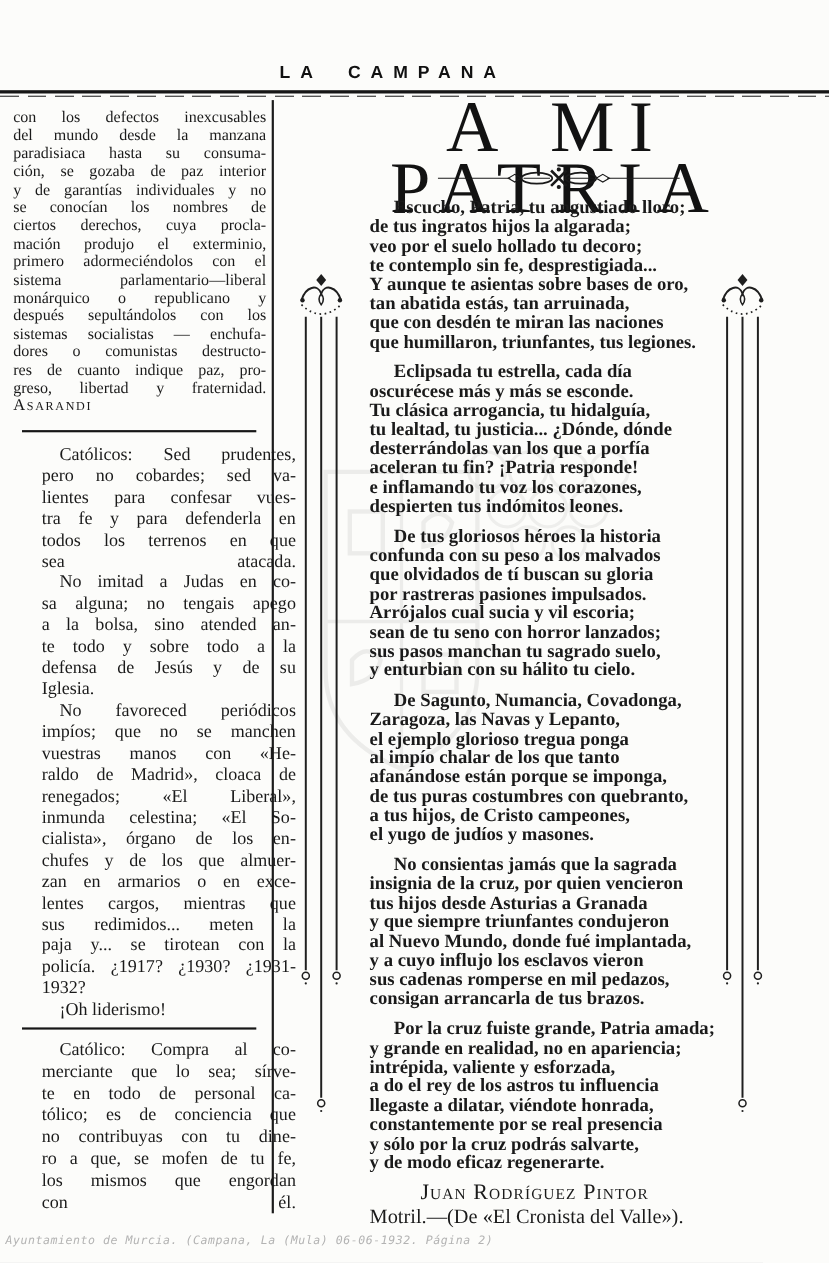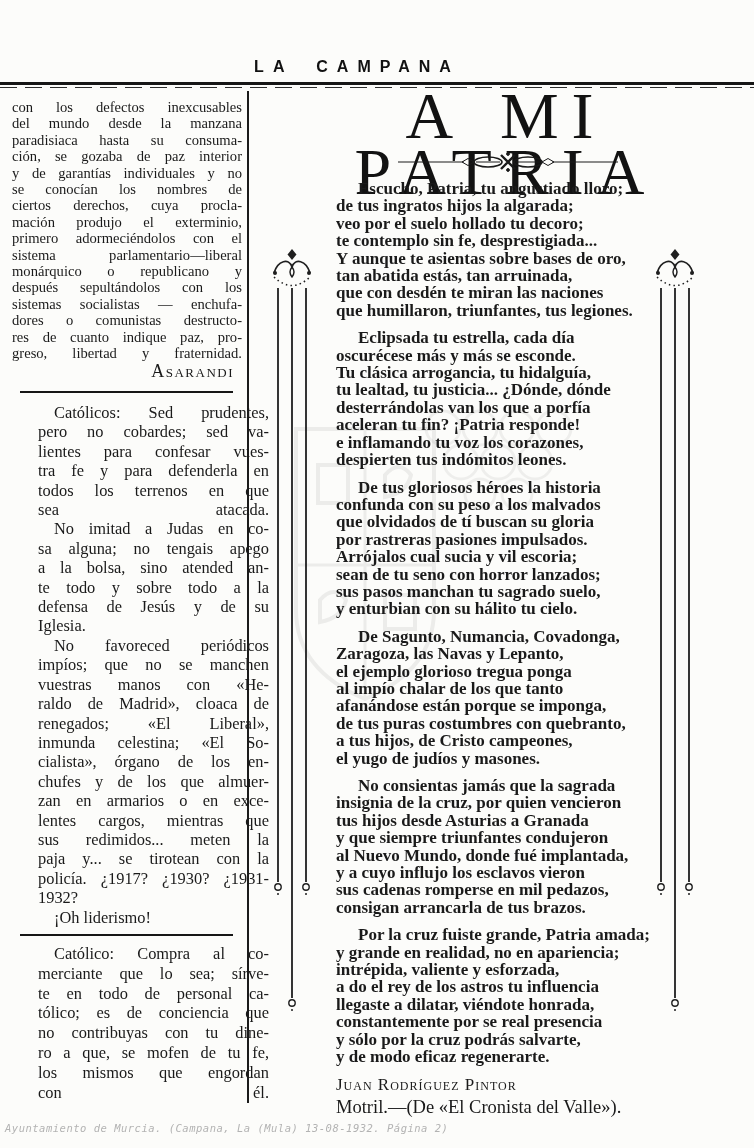--- a/index.html
+++ b/index.html
@@ -23,44 +23,44 @@
   .rule-top-main{position:absolute;top:82px;left:0;width:754px;height:2.5px;background:#161616;}
   .rule-top-sub{
     position:absolute;top:87px;left:0;width:754px;height:1.4px;
     background:repeating-linear-gradient(90deg,#2b2b2b 0 17px,rgba(0,0,0,0) 17px 25px);
   }
   .col-divider{position:absolute;top:91px;left:247px;width:2px;height:1012px;background:#1b1b1b;}
 
   
   .lc{position:absolute;left:12px;width:230px;white-space:pre-line;}
   .lc-p1{top:99px;font-size:14.6px;line-height:16.4px;text-align:justify;text-align-last:justify;}
-  .lc-byline{position:absolute;left:12px;top:361px;width:222px;text-align:right;
-    font-variant:small-caps;font-size:18px;letter-spacing:1.5px;}
+  .lc-byline{position:absolute;left:12px;top:361px;width:222px;
+    font-variant:small-caps;font-size:15px;letter-spacing:1.5px;}
   .lc-rule{position:absolute;left:20px;width:213px;height:2px;background:#161616;}
   .lc-rule1{top:391px;}
   .lc-rule2{top:934px;}
   .lc-block{position:absolute;left:12px;width:231px;font-size:16.4px;line-height:19.4px;margin-left:26px;}
   .lc-block2{top:403px;}
   .lc-block3{top:944px;line-height:19.8px;}
   .lc-block p{margin:0;text-indent:16px;white-space:pre-line;text-align:justify;text-align-last:justify;}
   .lc-block p.no-just{text-align:center;text-align-last:left;}
 
   
   .article-title{
     position:absolute;top:88px;left:258px;width:496px;
     text-align:center;font-size:66px;line-height:56px;
     letter-spacing:13px;word-spacing:8px;font-weight:normal;margin:0;
     color:#121212;
   }
   .title-divider{position:absolute;top:152px;left:398px;}
   .poem{position:absolute;left:336px;top:180px;width:334px;font-size:17px;line-height:17.4px;}
   .stanza{white-space:pre-line;text-indent:22px;margin:0 0 10px 0;font-weight:bold;}
   .poem-byline{
-    margin-top:3px;text-align:left;padding-right:34px;
-    font-variant:small-caps;font-size:17px;letter-spacing:1px;
+    margin-top:3px;text-align:center;padding-right:34px;
+    font-variant:small-caps;font-size:20px;letter-spacing:1px;
   }
   .poem-source{margin-top:6px;text-align:left;font-size:18.5px;}
 
   
   .flourish{position:absolute;top:246px;}
   .flourish-left{left:269px;}
   .flourish-right{left:652px;}
 
   
   .watermark{position:absolute;pointer-events:none;}
@@ -275,15 +275,15 @@
 intrépida, valiente y esforzada,
 a do el rey de los astros tu influencia
 llegaste a dilatar, viéndote honrada,
 constantemente por se real presencia
 y sólo por la cruz podrás salvarte,
 y de modo eficaz regenerarte.</p>
     <div class="poem-byline">Juan Rodríguez Pintor</div>
     <div class="poem-source">Motril.—(De «El Cronista del Valle»).</div>
   </div>
 
-  <div class="footer-caption">Ayuntamiento de Murcia. (Campana, La (Mula) 13-08-1932. Página 2)</div>
+  <div class="footer-caption">Ayuntamiento de Murcia. (Campana, La (Mula) 06-06-1932. Página 2)</div>
 
 </div>
 
 </body></html>

